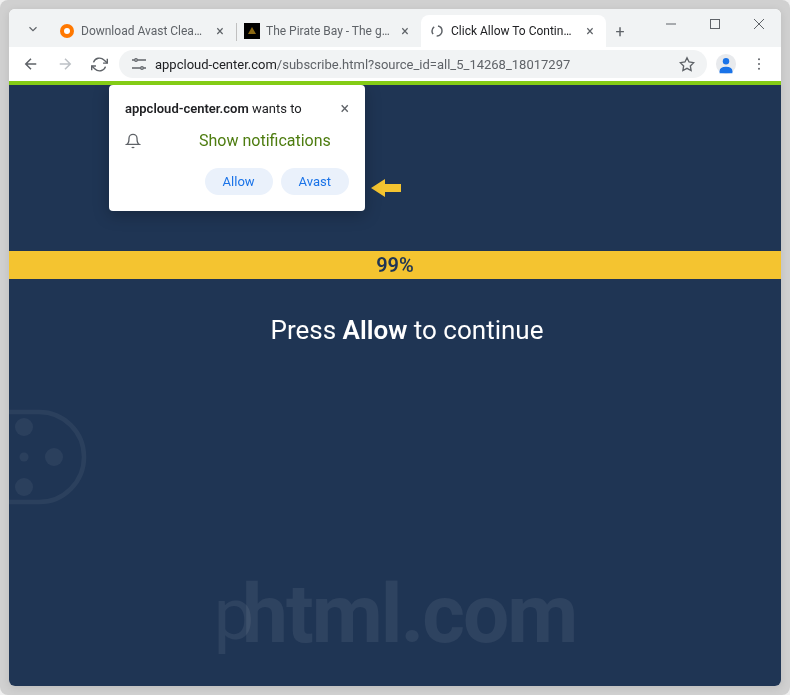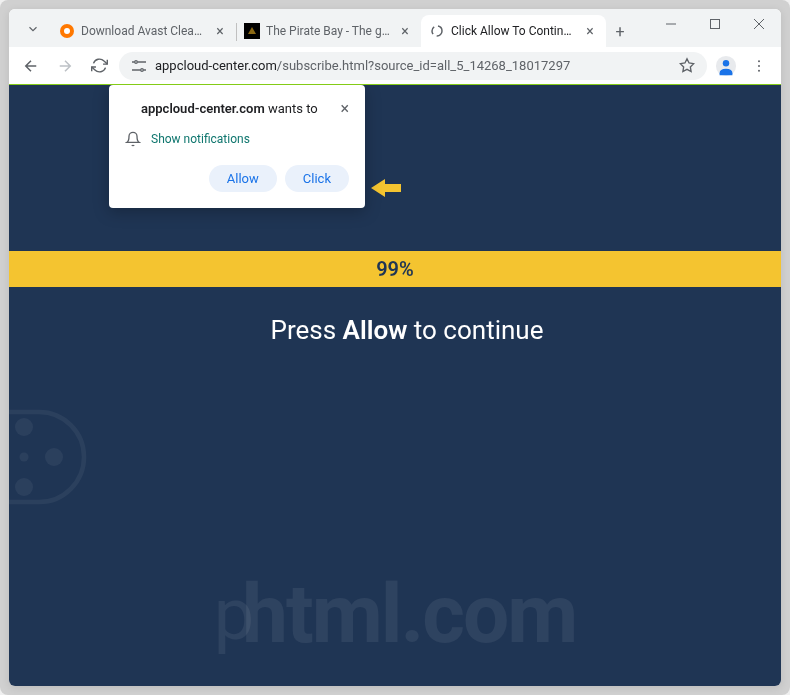--- a/index.html
+++ b/index.html
@@ -18,52 +18,52 @@
 .tab .favicon { width: 16px; height: 16px; margin-right: 6px; flex-shrink: 0; display: flex; align-items: center; justify-content: center; }
 .tab .tab-title { font-size: 12px; color: #5f6368; white-space: nowrap; overflow: hidden; text-overflow: ellipsis; flex: 1; }
 .tab.active .tab-title { color: #202124; }
 .tab .tab-close { width: 16px; height: 16px; display: flex; align-items: center; justify-content: center; cursor: pointer; color: #5f6368; font-size: 14px; flex-shrink: 0; margin-left: 4px; }
 .new-tab { width: 28px; height: 28px; display: flex; align-items: center; justify-content: center; cursor: pointer; margin-bottom: 2px; color: #5f6368; font-size: 16px; }
 .window-controls { display: flex; align-items: center; height: 30px; margin-bottom: auto; margin-top: 0; align-self: flex-start; }
 .win-btn { width: 44px; height: 30px; display: flex; align-items: center; justify-content: center; cursor: pointer; color: #5f6368; }
 .win-btn svg { width: 10px; height: 10px; }
 
 
-.addr-row { height: 38px; background: #fff; display: flex; align-items: center; padding: 0 8px; gap: 6px; border-bottom: 1px solid #84cc16; }
+.addr-row { height: 38px; background: #fff; display: flex; align-items: center; padding: 0 8px; gap: 6px; border-bottom: 4px solid #84cc16; }
 .nav-btn { width: 28px; height: 28px; display: flex; align-items: center; justify-content: center; cursor: pointer; color: #5f6368; border-radius: 14px; }
 .nav-btn.disabled { color: #bdc1c6; }
 .addr-bar { flex: 1; height: 28px; background: #f1f3f4; border-radius: 14px; display: flex; align-items: center; padding: 0 12px; gap: 8px; }
 .addr-icon { width: 16px; height: 16px; display: flex; align-items: center; justify-content: center; color: #5f6368; }
 .addr-text { flex: 1; font-size: 13px; color: #5f6368; white-space: nowrap; overflow: hidden; }
 .addr-domain { color: #202124; }
 .star-btn { color: #5f6368; cursor: pointer; }
 .profile-btn { width: 26px; height: 26px; display: flex; align-items: center; justify-content: center; cursor: pointer; }
 .menu-btn { width: 28px; height: 28px; display: flex; align-items: center; justify-content: center; cursor: pointer; color: #5f6368; }
 
 
 .content { flex: 1; background: #1f3554; position: relative; overflow: hidden; }
 
 
 .notif-popup { position: absolute; top: 0; left: 100px; width: 256px; background: #fff; border-radius: 4px; box-shadow: 0 4px 16px rgba(0,0,0,0.25); padding: 16px; z-index: 10; }
-.notif-header { display: flex; justify-content: space-between; align-items: flex-start; margin-bottom: 14px; margin-left: 16px; }
+.notif-header { display: flex; justify-content: space-between; align-items: flex-start; margin-bottom: 14px; }
 .notif-title { font-size: 13px; color: #202124; }
 .notif-title b { font-weight: 600; }
 .notif-close { cursor: pointer; color: #5f6368; font-size: 16px; line-height: 1; }
 .notif-body { display: flex; align-items: center; gap: 10px; margin-bottom: 18px; }
 .bell-icon { width: 16px; height: 16px; color: #5f6368; }
-.notif-text { font-size: 12px; color: #0f766e; }
+.notif-text { font-size: 16px; color: #4d7c0f; margin-left: 48px; }
 .notif-buttons { display: flex; gap: 8px; justify-content: flex-end; }
 .notif-btn { padding: 6px 18px; border-radius: 16px; background: #eaf1fb; color: #1a73e8; font-size: 13px; cursor: pointer; border: none; }
 
 
 .arrow-pointer { position: absolute; top: 92px; left: 362px; z-index: 9; }
 .arrow-pointer svg { width: 30px; height: 22px; }
 
 
-.progress-bar { position: absolute; top: 166px; left: 0; right: 0; height: 36px; background: #f4c430; display: flex; align-items: center; justify-content: center; }
+.progress-bar { position: absolute; top: 166px; left: 0; right: 0; height: 28px; background: #f4c430; display: flex; align-items: center; justify-content: center; }
 .progress-text { font-size: 20px; font-weight: 600; color: #1f3554; }
 
 .press-allow { position: absolute; top: 230px; left: 0; right: 0; text-align: center; color: #fff; font-size: 26px; padding-left: 24px; }
 .press-allow b { font-weight: 600; }
 
 
 .watermark { position: absolute; bottom: 24px; left: 50%; transform: translateX(-50%); font-size: 82px; font-weight: 700; color: rgba(255,255,255,0.07); white-space: nowrap; letter-spacing: -2px; user-select: none; display: flex; align-items: center; }
 .wm-p { font-size: 72px; margin-right: -10px; font-weight: 400; }
 
 
@@ -202,21 +202,21 @@
       <div class="notif-body">
         <span class="bell-icon">
           <svg viewBox="0 0 24 24" fill="none" stroke="currentColor" stroke-width="2">
                 <path d="M18 8A6 6 0 006 8c0 7-3 9-3 9h18s-3-2-3-9M13.73 21a2 2 0 01-3.46 0"></path>
               </svg>
         </span>
         <span class="notif-text">Show notifications</span>
       </div>
       <div class="notif-buttons">
         <button class="notif-btn">Allow</button>
-        <button class="notif-btn">Click</button>
+        <button class="notif-btn">Avast</button>
       </div>
     </div>
 
     <div class="arrow-pointer">
       <svg viewBox="0 0 30 22">
             <path d="M0 11 L14 2 L14 7 L30 7 L30 15 L14 15 L14 20 Z" fill="#f4c430"></path>
           </svg>
     </div>
 
     <div class="controller-wm">

